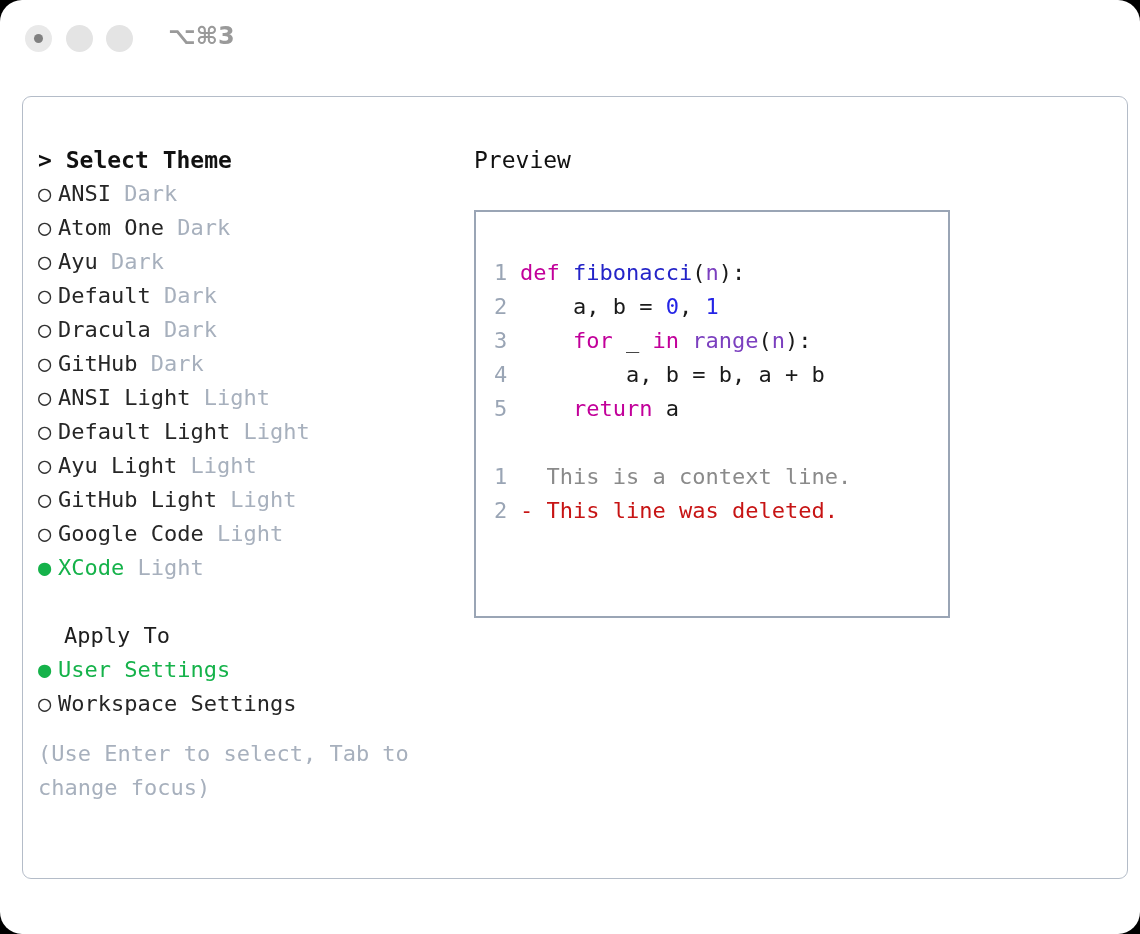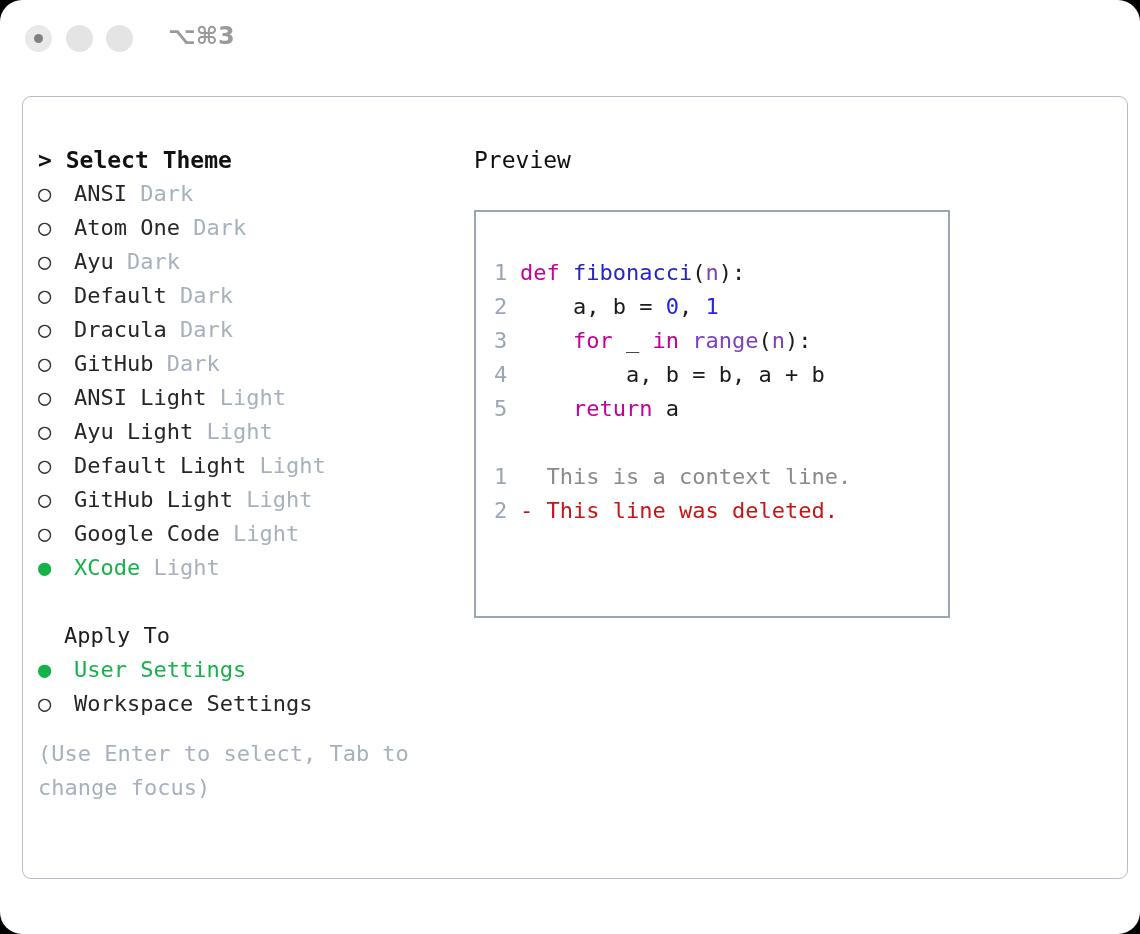--- a/index.html
+++ b/index.html
@@ -102,21 +102,21 @@
     color: #262626;
     white-space: pre;
   }
   .marker {
     display: inline-block;
     width: 20px;
     color: #333333;
   }
   .marker.sel { color: #15b24a; }
   .opt-row.selected .name { color: #15b24a; }
-  .name { color: #262626; margin-left: 16px; }
+  .name { color: #262626; }
   .variant { color: #a7b0bd; }
 
   .spacer-lg { height: 34px; }
 
   #apply-title {
     font-size: 22px;
     color: #1d1d1d;
     line-height: 34px;
     white-space: pre;
     padding-left: 26px;
@@ -203,22 +203,22 @@
         <div class="section-title"><span class="caret">&gt;</span><span> </span><span>Select Theme</span></div>
 
         <div id="theme-list">
             <div class="opt-row"><span class="marker">○</span><span class="name">ANSI</span><span> </span><span class="variant">Dark</span></div>
             <div class="opt-row"><span class="marker">○</span><span class="name">Atom One</span><span> </span><span class="variant">Dark</span></div>
             <div class="opt-row"><span class="marker">○</span><span class="name">Ayu</span><span> </span><span class="variant">Dark</span></div>
             <div class="opt-row"><span class="marker">○</span><span class="name">Default</span><span> </span><span class="variant">Dark</span></div>
             <div class="opt-row"><span class="marker">○</span><span class="name">Dracula</span><span> </span><span class="variant">Dark</span></div>
             <div class="opt-row"><span class="marker">○</span><span class="name">GitHub</span><span> </span><span class="variant">Dark</span></div>
             <div class="opt-row"><span class="marker">○</span><span class="name">ANSI Light</span><span> </span><span class="variant">Light</span></div>
+            <div class="opt-row"><span class="marker">○</span><span class="name">Default Light</span><span> </span><span class="variant">Light</span></div>
             <div class="opt-row"><span class="marker">○</span><span class="name">Ayu Light</span><span> </span><span class="variant">Light</span></div>
-            <div class="opt-row"><span class="marker">○</span><span class="name">Default Light</span><span> </span><span class="variant">Light</span></div>
             <div class="opt-row"><span class="marker">○</span><span class="name">GitHub Light</span><span> </span><span class="variant">Light</span></div>
             <div class="opt-row"><span class="marker">○</span><span class="name">Google Code</span><span> </span><span class="variant">Light</span></div>
             <div class="opt-row selected"><span class="marker sel">●</span><span class="name">XCode</span><span> </span><span class="variant">Light</span></div>
           </div>
 
         <div class="spacer-lg"></div>
 
         <div id="apply-title">Apply To</div>
 
         <div id="apply-list">

